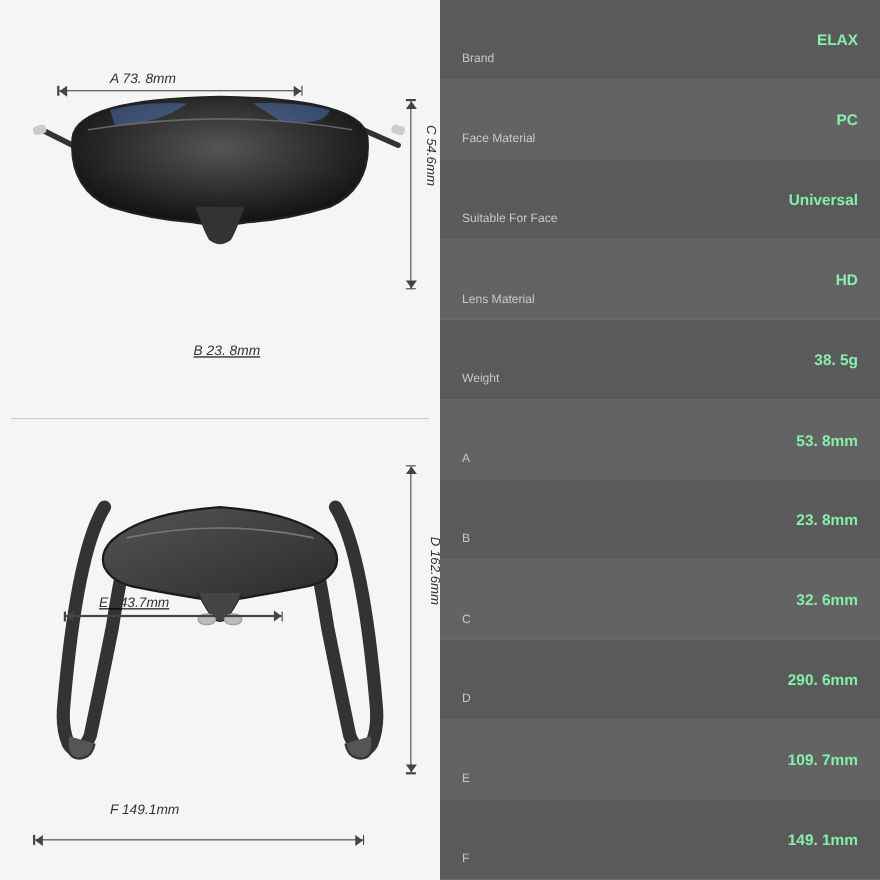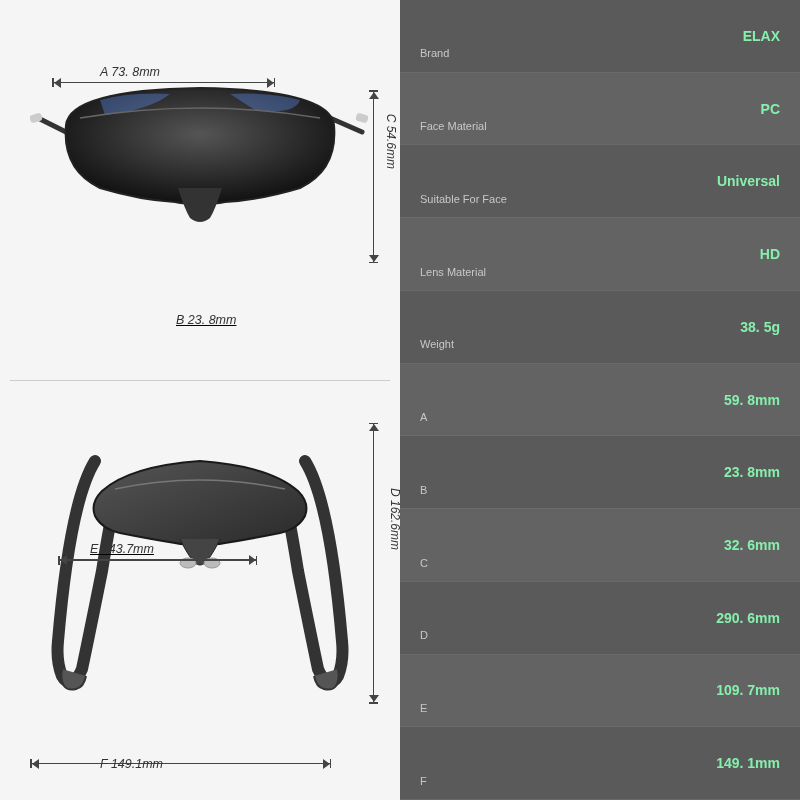--- a/index.html
+++ b/index.html
@@ -213,21 +213,21 @@
     </div>
 
     <div style="position:absolute; bottom:32px; left:30px; display:flex; align-items:center;">
       <div style="width:1.5px; height:9px; background:#444;"></div>
       <div style="height:1.5px; width:298px; background:#444; position:relative;">
         <div style="position:absolute; left:0; top:-4px; width:0; height:0; border-top:5px solid transparent; border-bottom:5px solid transparent; border-right:7px solid #444;"></div>
         <div style="position:absolute; right:0; top:-4px; width:0; height:0; border-top:5px solid transparent; border-bottom:5px solid transparent; border-left:7px solid #444;"></div>
       </div>
       <div style="width:1.5px; height:9px; background:#444;"></div>
     </div>
-    <div style="position:absolute; bottom:28px; left:100px;">
+    <div style="position:absolute; bottom:55px; left:100px;">
       <span class="annotation-text">F  149.1mm</span>
     </div>
 
   </div>
 </div>
 
 <div class="right-panel">
 <div class="spec-row">
       <span class="spec-label">Brand</span>
       <span class="spec-value">ELAX</span>
@@ -243,21 +243,21 @@
     <div class="spec-row">
       <span class="spec-label">Lens Material</span>
       <span class="spec-value">HD</span>
     </div>
     <div class="spec-row">
       <span class="spec-label">Weight</span>
       <span class="spec-value">38. 5g</span>
     </div>
     <div class="spec-row">
       <span class="spec-label">A</span>
-      <span class="spec-value">59. 8mm</span>
+      <span class="spec-value">53. 8mm</span>
     </div>
     <div class="spec-row">
       <span class="spec-label">B</span>
       <span class="spec-value">23. 8mm</span>
     </div>
     <div class="spec-row">
       <span class="spec-label">C</span>
       <span class="spec-value">32. 6mm</span>
     </div>
     <div class="spec-row">

